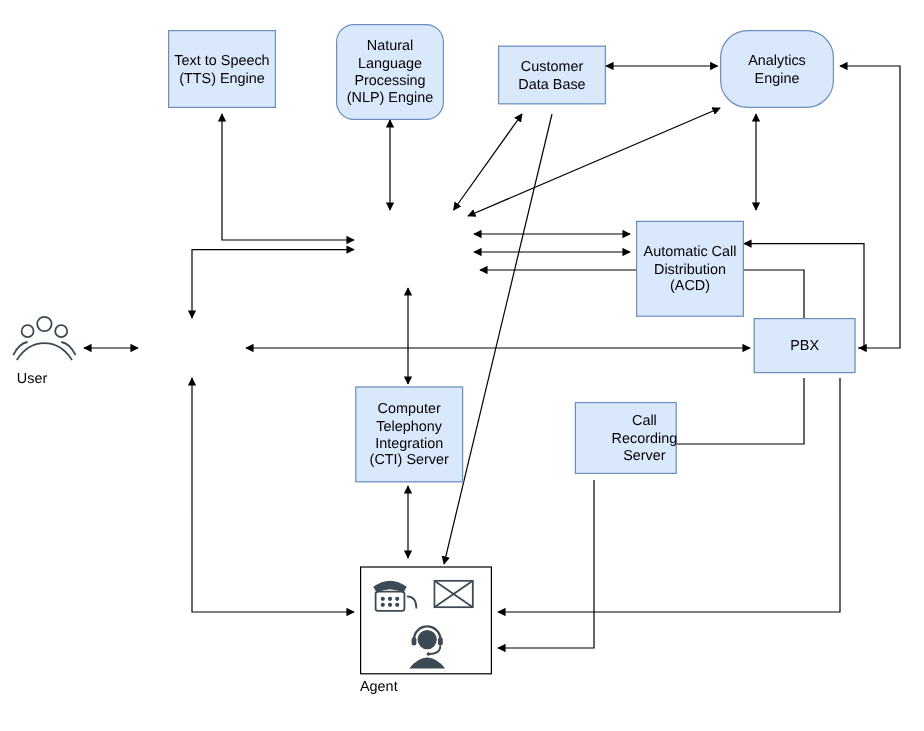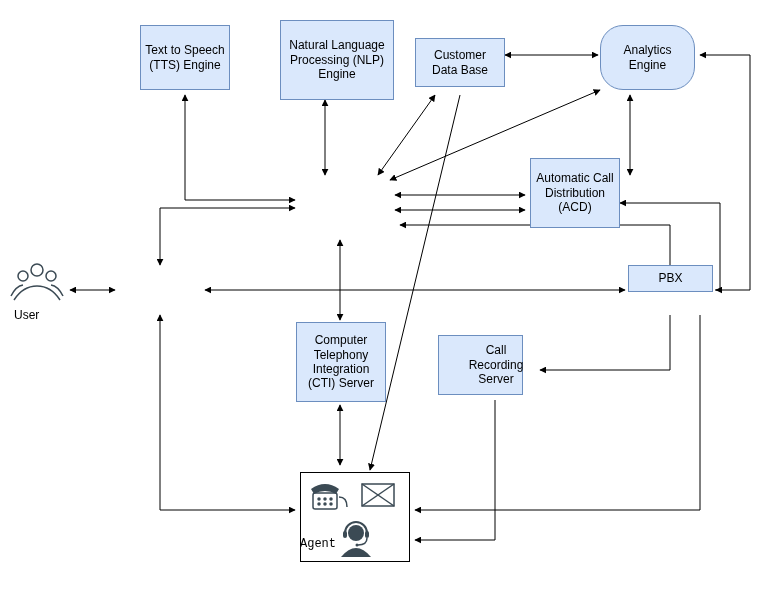--- a/index.html
+++ b/index.html
@@ -115,42 +115,42 @@
     <circle cx="41" cy="16" r="5"></circle>
     <path d="M4 40 q9 -14 23 -14 q14 0 23 14"></path>
     <path d="M1 36 q5 -10 12 -11"></path>
     <path d="M53 36 q-5 -10 -12 -11"></path>
   </svg>
   <div class="label" style="left:14px; top:308px; width:50px;">User</div>
 
   <div class="box" style="left:140px; top:25px; width:90px; height:65px;">
       <span>Text to Speech (TTS) Engine</span>
     </div>
-  <div class="box" style="left:280px; top:20px; width:114px; height:80px;">
+  <div class="box" style="left:280px; top:20px; width:90px; height:80px;border-radius:15px;">
       <span>Natural Language Processing (NLP) Engine</span>
     </div>
   <div class="box" style="left:415px; top:38px; width:90px; height:49px;">
       <span>Customer Data Base</span>
     </div>
   <div class="box" style="left:600px; top:25px; width:95px; height:65px;border-radius:23px;">
       <span>Analytics Engine</span>
     </div>
 
-  <div class="box" style="left:530px; top:158px; width:90px; height:70px;">
+  <div class="box" style="left:530px; top:184px; width:90px; height:80px;">
       <span>Automatic Call Distribution (ACD)</span>
     </div>
 
-  <div class="box" style="left:628px; top:265px; width:85px; height:27px;">
+  <div class="box" style="left:628px; top:265px; width:85px; height:46px;">
       <span>PBX</span>
     </div>
 
   <div class="box" style="left:296px; top:322px; width:90px; height:80px;">
       <span>Computer Telephony Integration (CTI) Server</span>
     </div>
-  <div class="box" style="left:438px; top:335px; width:85px; height:60px;padding-left:35px;">
+  <div class="box" style="left:479px; top:335px; width:85px; height:60px;padding-left:35px;">
       <span>Call Recording Server</span>
     </div>
 
   <div class="agent-box" style="left:300px; top:472px; width:110px; height:90px;">
 
     <svg class="icon" style="left:8px; top:6px;" width="40" height="34" viewBox="0 0 40 34">
       <rect x="4" y="14" width="24" height="16" rx="2"></rect>
       <path d="M2 10 q14 -10 28 0 l-3 5 q-11 -6 -22 0 z" fill="#3b4a54" stroke="none"></path>
       <circle cx="10" cy="20" r="1" fill="#3b4a54"></circle>
         <circle cx="16" cy="20" r="1" fill="#3b4a54"></circle>
@@ -170,15 +170,15 @@
     <svg class="icon" style="left:35px; top:46px;" width="40" height="40" viewBox="0 0 40 40">
       <circle cx="20" cy="14" r="8" fill="#3b4a54" stroke="none"></circle>
       <path d="M5 38 q15 -18 30 0" fill="#3b4a54" stroke="none"></path>
       <path d="M9 14 a11 11 0 0 1 22 0" stroke-width="2"></path>
       <rect x="7" y="12" width="4" height="7" rx="2" fill="#3b4a54" stroke="none"></rect>
       <rect x="29" y="12" width="4" height="7" rx="2" fill="#3b4a54" stroke="none"></rect>
       <path d="M31 19 q0 7 -9 7"></path>
       <circle cx="21" cy="26" r="1.5" fill="#3b4a54" stroke="none"></circle>
     </svg>
   </div>
-  <div class="label" style="left:300px; top:537px; width:110px;font-family:Liberation Mono, monospace;">Agent</div>
+  <div class="label" style="left:300px; top:565px; width:110px;">Agent</div>
 
 </div>
 
 </body></html>

